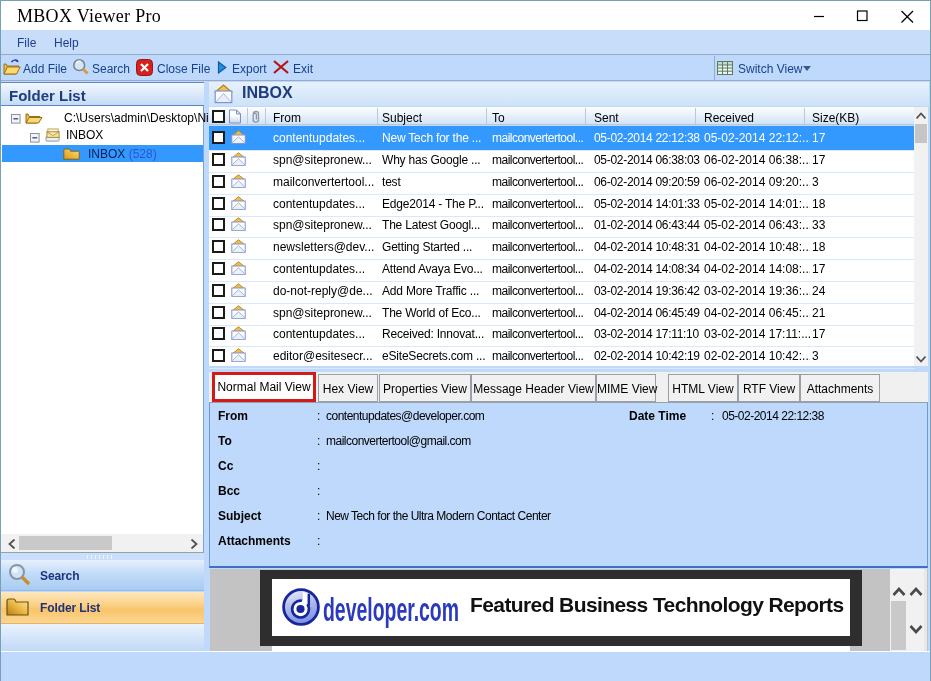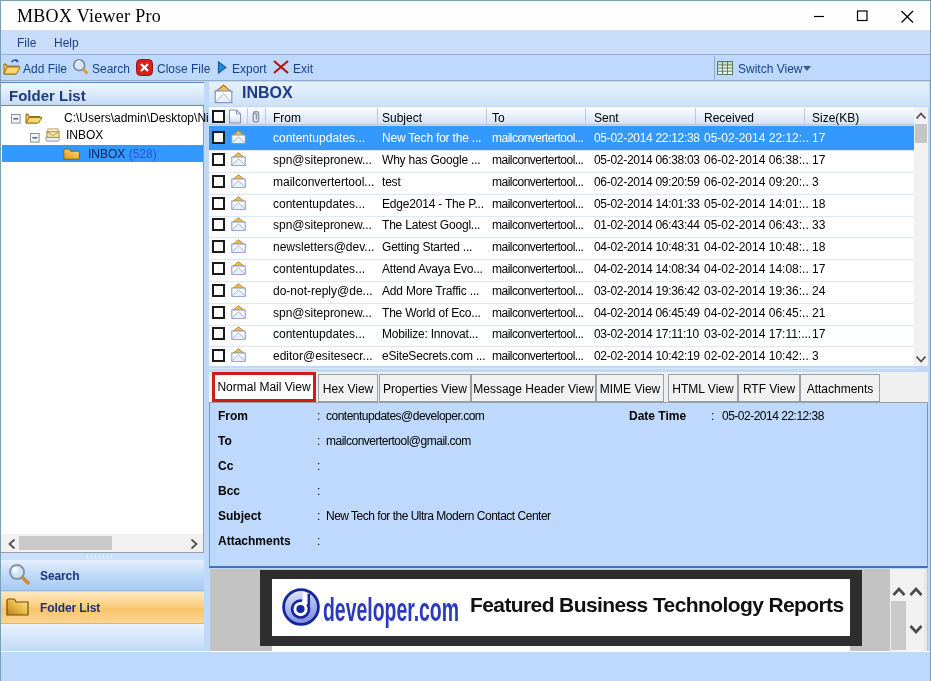--- a/index.html
+++ b/index.html
@@ -270,21 +270,21 @@
       <div class="c-size">21</div>
     </div>
 <div class="erow" style="top:196.4px">
       <div class="cb"></div>
       <svg class="env" width="15" height="14" viewBox="0 0 15 14">
         <polygon points="1,6 7.5,0.8 14,6" fill="#f5bc45" stroke="#bb8d2f" stroke-width="1"></polygon>
         <rect x="0.8" y="5" width="13.4" height="8.3" fill="#fcfdfe" stroke="#8093cc" stroke-width="1"></rect>
         <polyline points="1.2,12.8 7.5,6.8 13.8,12.8" fill="#edf2fa" stroke="#a5b5dd" stroke-width="1"></polyline>
       </svg>
       <div class="c-from">contentupdates...</div>
-      <div class="c-subj">Mobilize: Innovat...</div>
+      <div class="c-subj">Received: Innovat...</div>
       <div class="c-to">mailconvertertool...</div>
       <div class="c-sent">03-02-2014 17:11:10</div>
       <div class="c-recv">03-02-2014 17:11:...</div>
       <div class="c-size">17</div>
     </div>
 <div class="erow" style="top:218.2px">
       <div class="cb"></div>
       <svg class="env" width="15" height="14" viewBox="0 0 15 14">
         <polygon points="1,6 7.5,0.8 14,6" fill="#f5bc45" stroke="#bb8d2f" stroke-width="1"></polygon>
         <rect x="0.8" y="5" width="13.4" height="8.3" fill="#fcfdfe" stroke="#8093cc" stroke-width="1"></rect>
@@ -303,21 +303,21 @@
 <div id="tabbar">
   <div class="tab" style="left:109px;width:60px">
       <div>Hex View</div>
     </div>
   <div class="tab" style="left:170px;width:92px">
       <div>Properties View</div>
     </div>
   <div class="tab" style="left:262px;width:125px">
       <div>Message Header View</div>
     </div>
-  <div class="tab" style="left:387px;width:68px">
+  <div class="tab" style="left:387px;width:60px">
       <div>MIME View</div>
     </div>
   <div class="tab" style="left:459px;width:70px">
       <div>HTML View</div>
     </div>
   <div class="tab" style="left:529px;width:62px">
       <div>RTF View</div>
     </div>
   <div class="tab" style="left:591px;width:80px">
       <div>Attachments</div>

